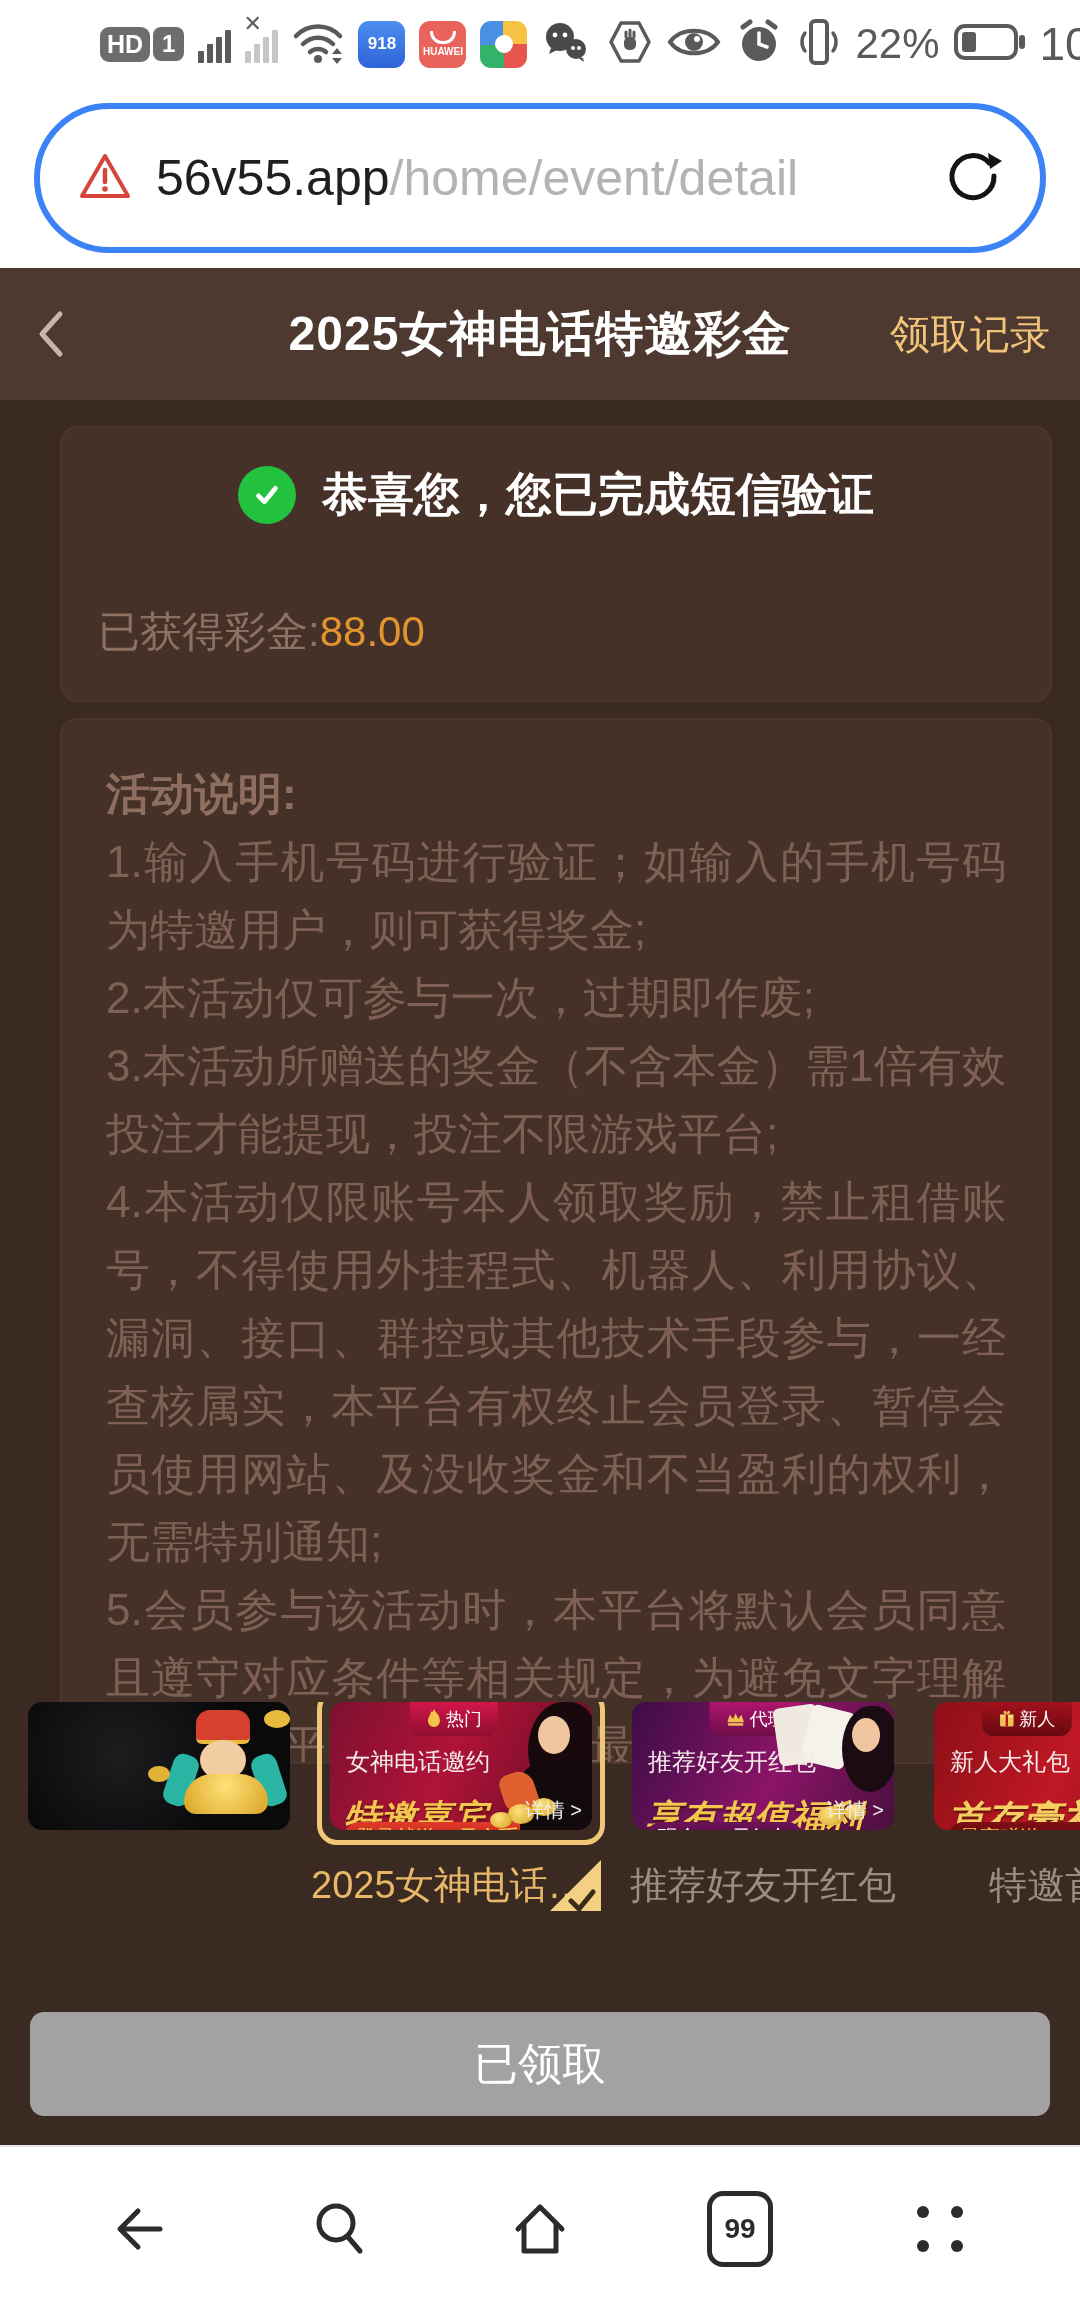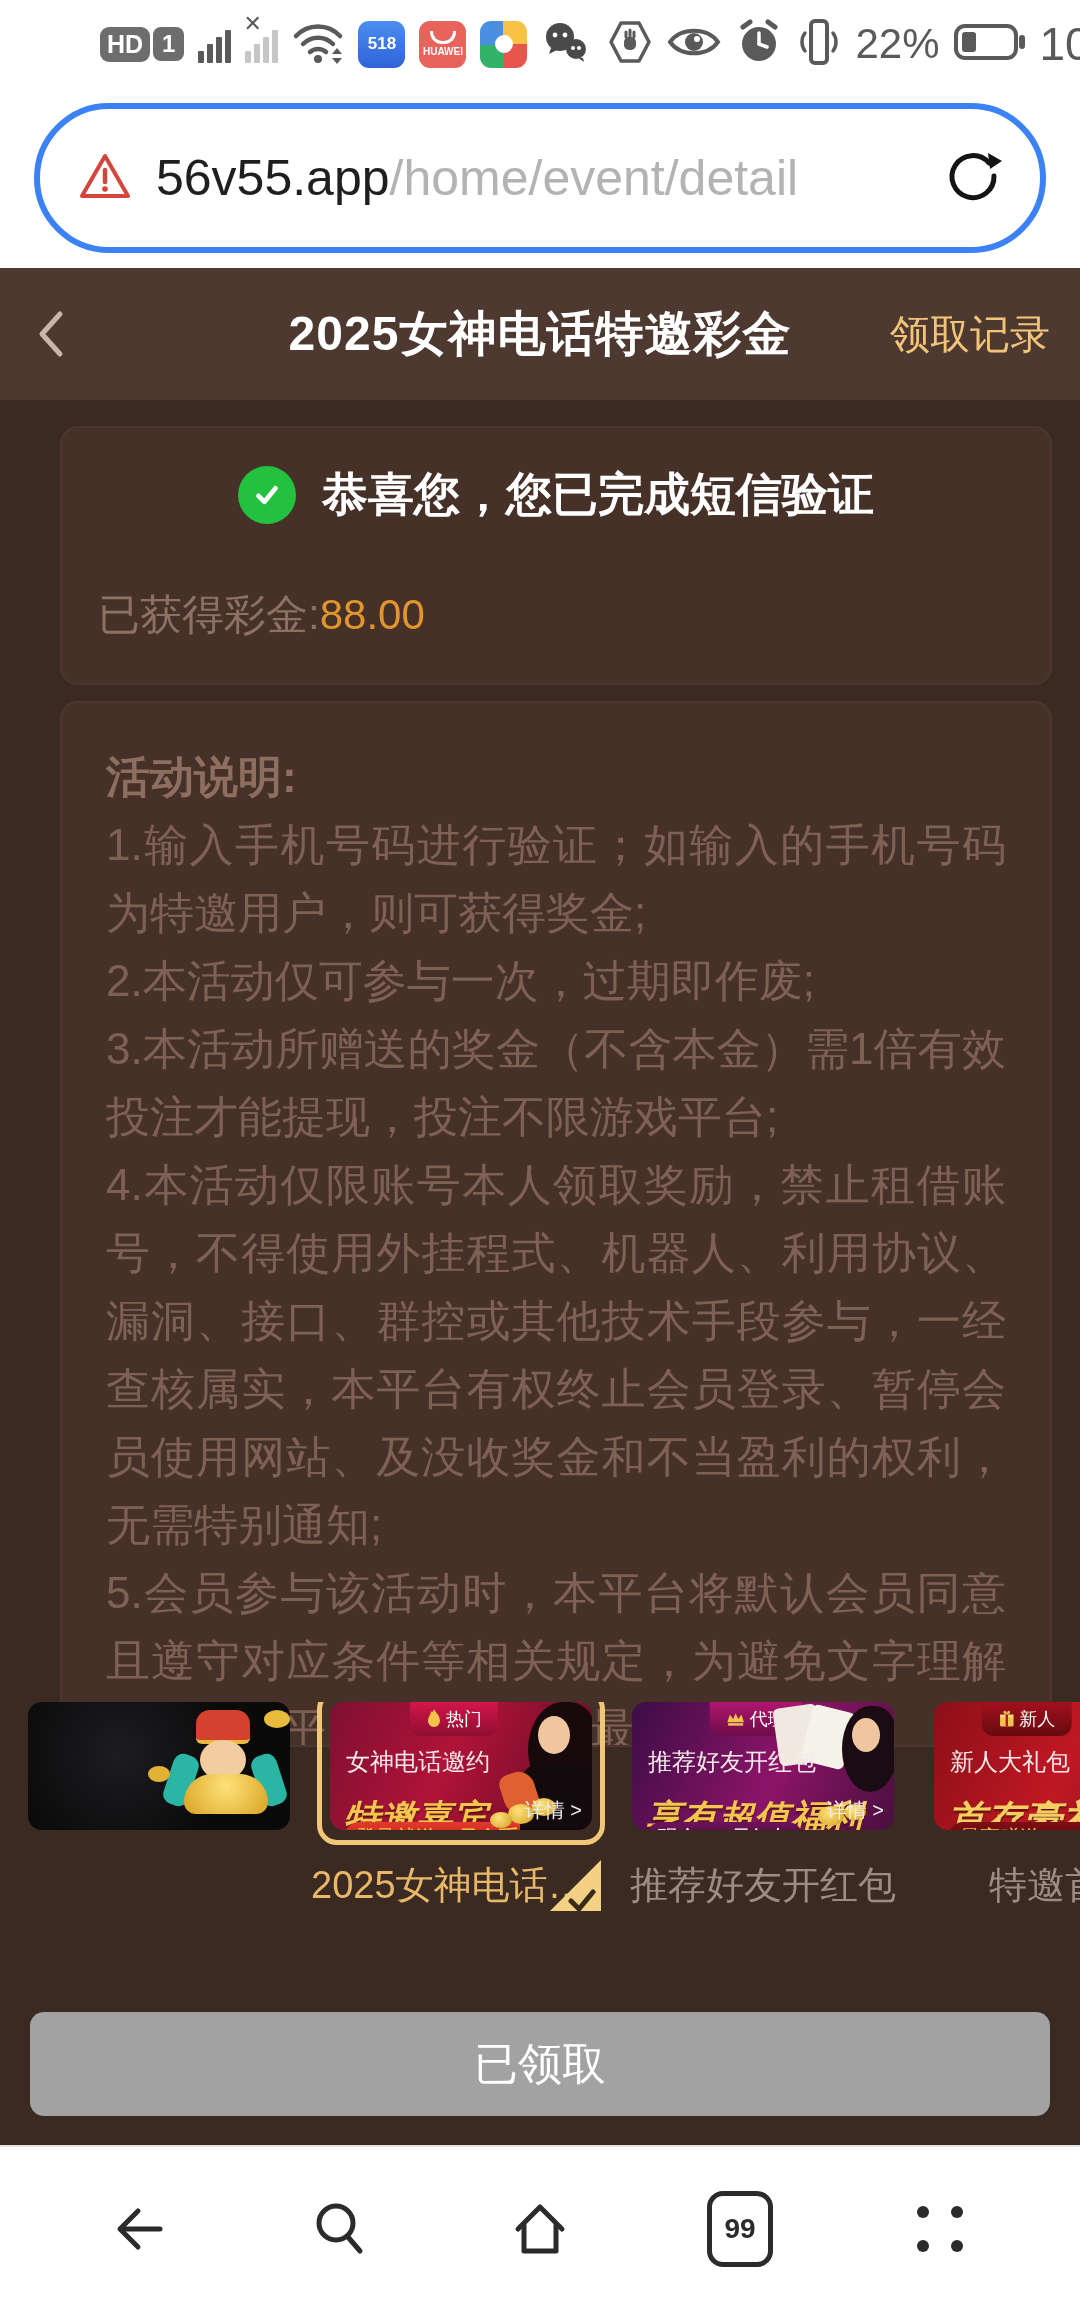--- a/index.html
+++ b/index.html
@@ -41,21 +41,21 @@
   .apptitle{position:absolute;left:0;right:0;text-align:center;color:#fff;font-size:48px;font-weight:bold;letter-spacing:1px;}
   .header-action{position:absolute;right:30px;color:#f2c47a;font-size:40px;}
 
   
   .content{position:relative;height:1745px;background:#3a2a22;overflow:hidden;padding-left:32px;}
   .card{background:#463129;border-radius:18px;border:2px solid rgba(255,255,255,0.03);box-sizing:border-box;}
   .result-card{margin:26px 28px 0;padding:36px 36px 40px;}
   .result-row{display:flex;align-items:center;justify-content:center;gap:26px;}
   .ok-circle{width:58px;height:58px;border-radius:50%;background:#22c13e;display:flex;align-items:center;justify-content:center;flex:none;}
   .result-msg{color:#fff;font-size:46px;font-weight:bold;}
-  .bonus-row{margin-top:61px;font-size:42px;}
+  .bonus-row{margin-top:78px;font-size:42px;}
   .bonus-label{color:#8d7163;}
   .bonus-amount{color:#e2952f;}
   .rules-card{margin:16px 28px 0;height:1046px;padding:40px 44px 0;overflow:hidden;color:#7e6154;font-size:44px;line-height:68px;text-align:justify;}
   .rules-title{font-weight:bold;color:#8d6e5f;}
   .rules-card p{margin:0;}
 
   
   .carousel{position:absolute;top:1302px;left:0;width:1080px;display:flex;gap:40px;padding-left:28px;overflow:hidden;}
   .car-item{flex:none;width:262px;position:relative;}
   .thumb{width:262px;height:128px;border-radius:14px;overflow:hidden;position:relative;}
@@ -136,21 +136,21 @@
               <path d="M4 16 a30 30 0 0 1 44 0"></path>
               <path d="M11 24 a21 21 0 0 1 30 0"></path>
               <path d="M18 32 a12 12 0 0 1 16 0"></path>
             </g>
             <circle cx="26" cy="39" r="4" fill="#5a5a5a"></circle>
             <polygon points="40,34 50,34 45,28" fill="#5a5a5a"></polygon>
             <polygon points="40,38 50,38 45,44" fill="#5a5a5a"></polygon>
           </svg>
       </span>
       <span class="appicon app-918">
-          <span>518</span>
+          <span>918</span>
         </span>
       <span class="appicon app-huawei">
           <span class="smile"></span>
           <span>HUAWEI</span>
         </span>
       <span class="appicon app-pin"></span>
       <span>
         <svg width="50" height="44" viewBox="0 0 50 44">
             <circle cx="19" cy="17" r="14" fill="#4a4a4a"></circle>
             <circle cx="35" cy="29" r="10" fill="#4a4a4a"></circle>

